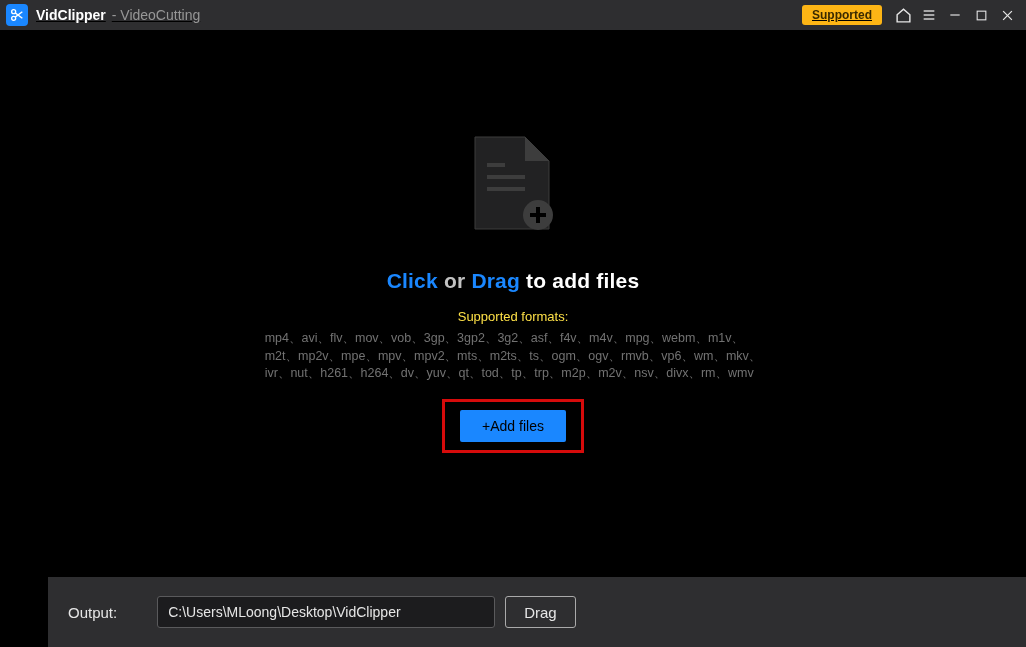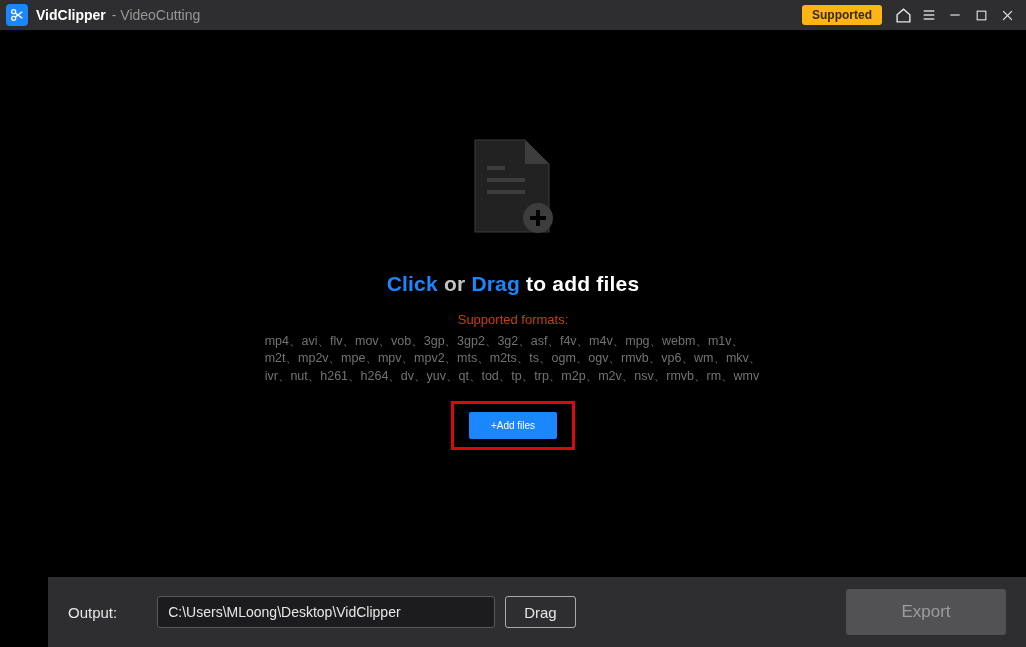--- a/index.html
+++ b/index.html
@@ -16,20 +16,21 @@
   overflow: hidden;
   position: relative;
 }
 
 .titlebar {
   height: 30px;
   background: #2e2e30;
   display: flex;
   align-items: center;
   padding: 0 6px;
+  text-decoration: underline;
 }
 
 .app-logo {
   width: 22px;
   height: 22px;
   background: #1a87ff;
   border-radius: 4px;
   display: flex;
   align-items: center;
   justify-content: center;
@@ -104,21 +105,21 @@
 
 .headline .blue {
   color: #1a87ff;
 }
 
 .headline .grey {
   color: #c2c2c2;
 }
 
 .supported-label {
-  color: #c2410c;
+  color: #fde047;
   font-size: 13px;
   margin-bottom: 6px;
 }
 
 .formats-list {
   color: #727272;
   font-size: 12.5px;
   line-height: 1.4;
   max-width: 600px;
   text-align: left;
@@ -126,24 +127,24 @@
 }
 
 .add-files-wrapper {
   border: 3px solid #d60b0b;
   padding: 8px 15px;
   margin-top: 16px;
 }
 
 .add-files-btn {
   background: #1a87ff;
-  color: #ffffff;
+  color: #000000;
   border: none;
   padding: 8px 22px;
-  font-size: 10px;
+  font-size: 14px;
   cursor: pointer;
   border-radius: 2px;
 }
 
 .footer {
   position: absolute;
   bottom: 0;
   left: 0;
   right: 0;
   height: 70px;
@@ -262,27 +263,26 @@
 
   <div class="headline">
     <span class="blue">Click</span><span class="grey"> or </span><span class="blue">Drag</span><span> to add files</span>
   </div>
 
   <div class="supported-label">Supported formats:</div>
 
   <div class="formats-list">
     <div>mp4、avi、flv、mov、vob、3gp、3gp2、3g2、asf、f4v、m4v、mpg、webm、m1v、</div>
     <div>m2t、mp2v、mpe、mpv、mpv2、mts、m2ts、ts、ogm、ogv、rmvb、vp6、wm、mkv、</div>
-    <div>ivr、nut、h261、h264、dv、yuv、qt、tod、tp、trp、m2p、m2v、nsv、rmvb、rm、wmv</div>
+    <div>ivr、nut、h261、h264、dv、yuv、qt、tod、tp、trp、m2p、m2v、nsv、divx、rm、wmv</div>
   </div>
 
   <div class="add-files-wrapper">
     <button class="add-files-btn">+Add files</button>
   </div>
 </div>
 
 <div class="footer">
   <span class="output-label">Output:</span>
   <input class="output-path" type="text" value="C:\Users\MLoong\Desktop\VidClipper" style="">
   <button class="footer-btn">Drag</button>
   <div class="footer-spacer"></div>
-  <button class="export-btn">Export</button>
 </div>
 
 </body></html>

